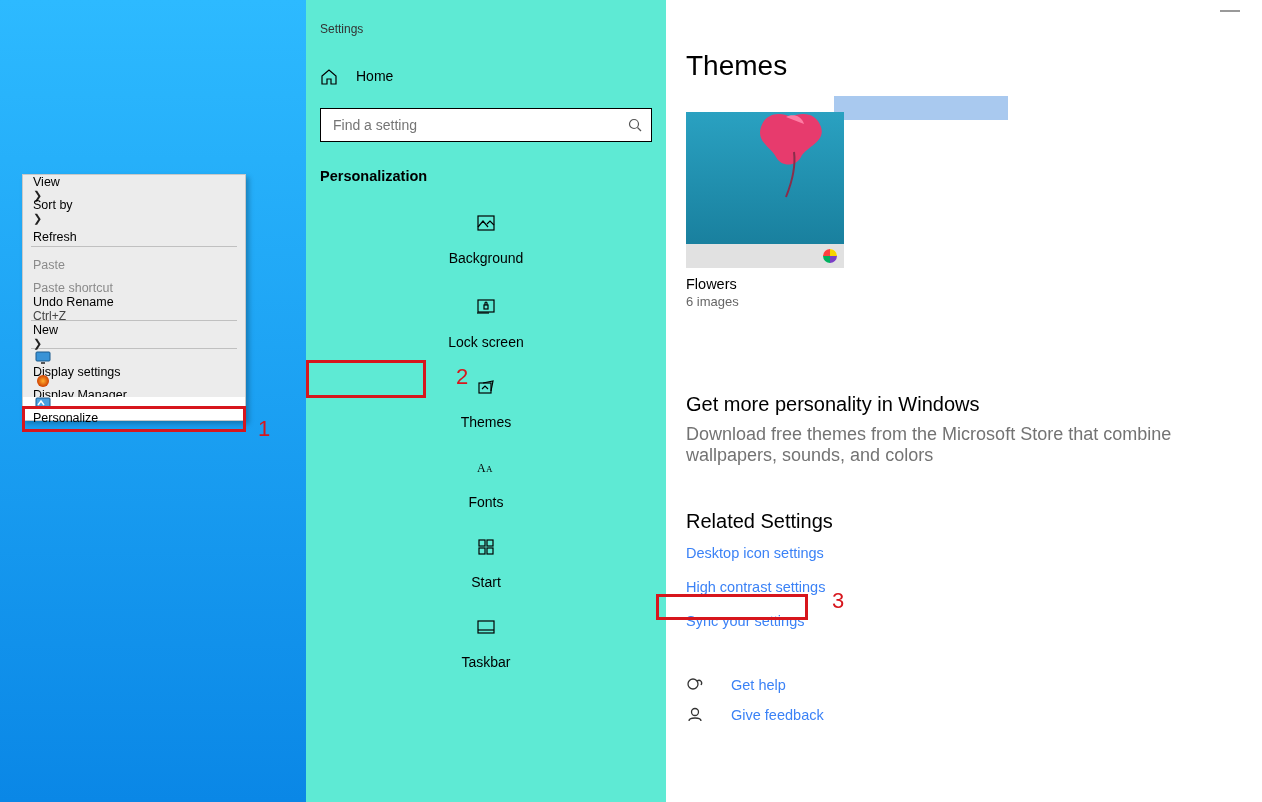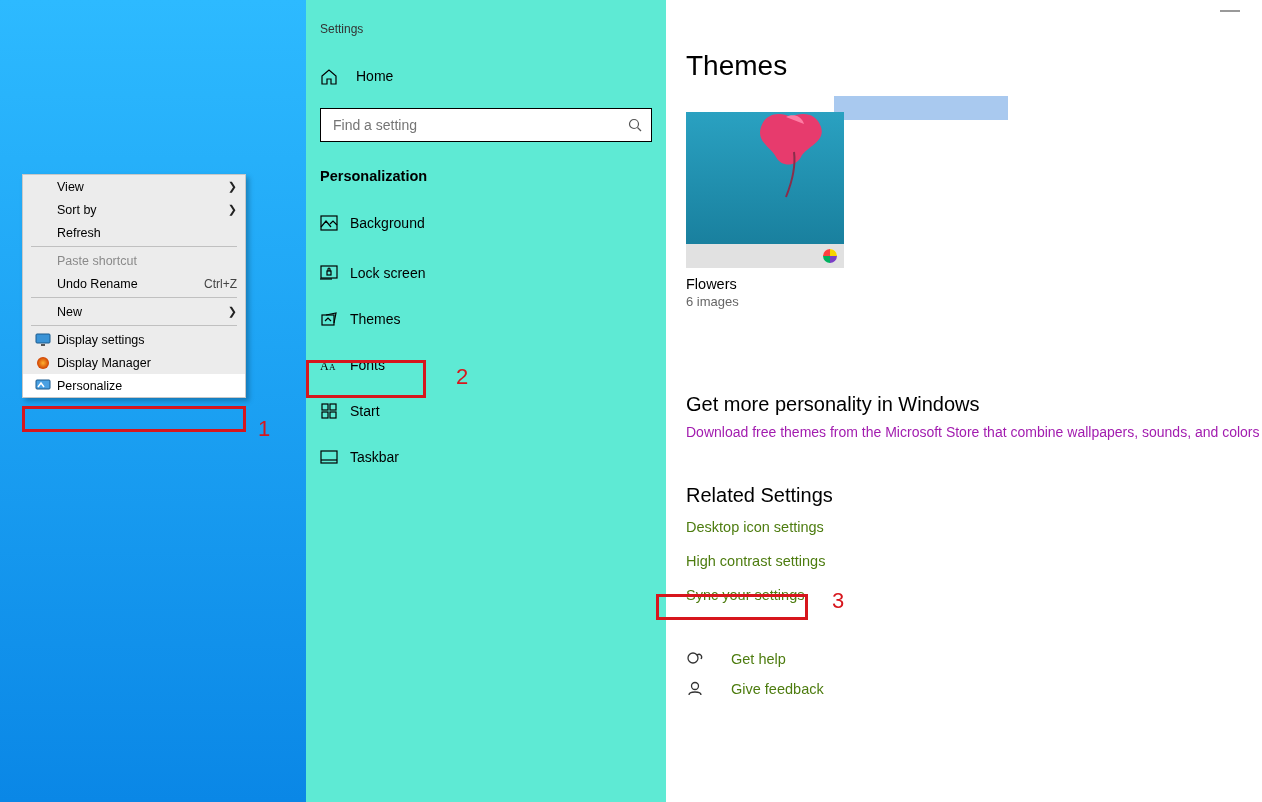--- a/index.html
+++ b/index.html
@@ -25,25 +25,25 @@
     left: 22px;
     top: 174px;
     width: 224px;
     background: #ececec;
     border: 1px solid #c8c8c8;
     box-shadow: 3px 3px 5px rgba(0,0,0,0.25);
     font-size: 12.5px;
   }
   .ctx-item {
     display: flex;
-    align-items: center;
     height: 23px;
     padding: 0 8px 0 10px;
     position: relative;
     color: #000;
+    flex-direction: column;
   }
   .ctx-item.disabled { color: #8a8a8a; }
   .ctx-icon {
     width: 20px;
     height: 16px;
     display: inline-flex;
     align-items: center;
     justify-content: center;
     margin-right: 4px;
   }
@@ -125,24 +125,25 @@
   }
   .section-header {
     font-size: 14.5px;
     font-weight: 600;
     color: #000;
     padding: 8px 14px 18px 14px;
   }
   .nav-item {
     display: flex;
     align-items: center;
-    gap: 12px;
+    gap: 18px;
     padding: 12px 14px;
     cursor: pointer;
     position: relative;
+    flex-direction: column;
   }
   .nav-item .icon {
     width: 18px; height: 18px;
     display: flex; align-items: center; justify-content: center;
     color: #000;
   }
   .nav-item .label { font-size: 14px; color: #000; }
   .nav-space { height: 4px; }
   
   .main {
@@ -197,31 +198,31 @@
   .theme-name { font-size: 14.5px; margin-top: 8px; color: #000; }
   .theme-sub { font-size: 13px; color: #666; margin-top: 2px; }
 
   .subhead {
     font-size: 20px;
     color: #000;
     margin-top: 84px;
     margin-bottom: 8px;
   }
   .subtext {
-    font-size: 14px;
-    color: #a21caf;
+    font-size: 18px;
+    color: #737373;
     margin-bottom: 44px;
   }
   .rel-head {
     font-size: 20px;
     color: #000;
     margin-bottom: 12px;
   }
   .link {
-    color: #4d7c0f;
+    color: #3b82f6;
     font-size: 14.5px;
     margin-bottom: 18px;
     display: inline-block;
     cursor: pointer;
   }
   .help-row {
     display:flex; align-items:center; gap:25px;
     margin-top: 8px;
     margin-bottom: 10px;
   }
@@ -254,20 +255,24 @@
   <div class="ctx-item">
     <span class="ctx-icon"></span>
     <span class="ctx-label">Sort by</span>
     <span class="ctx-chevron">❯</span>
   </div>
   <div class="ctx-item">
     <span class="ctx-icon"></span>
     <span class="ctx-label">Refresh</span>
   </div>
   <div class="ctx-sep"></div>
+  <div class="ctx-item disabled">
+    <span class="ctx-icon"></span>
+    <span class="ctx-label">Paste</span>
+  </div>
   <div class="ctx-item disabled">
     <span class="ctx-icon"></span>
     <span class="ctx-label">Paste shortcut</span>
   </div>
   <div class="ctx-item">
     <span class="ctx-icon"></span>
     <span class="ctx-label">Undo Rename</span>
     <span class="ctx-shortcut">Ctrl+Z</span>
   </div>
   <div class="ctx-sep"></div>

